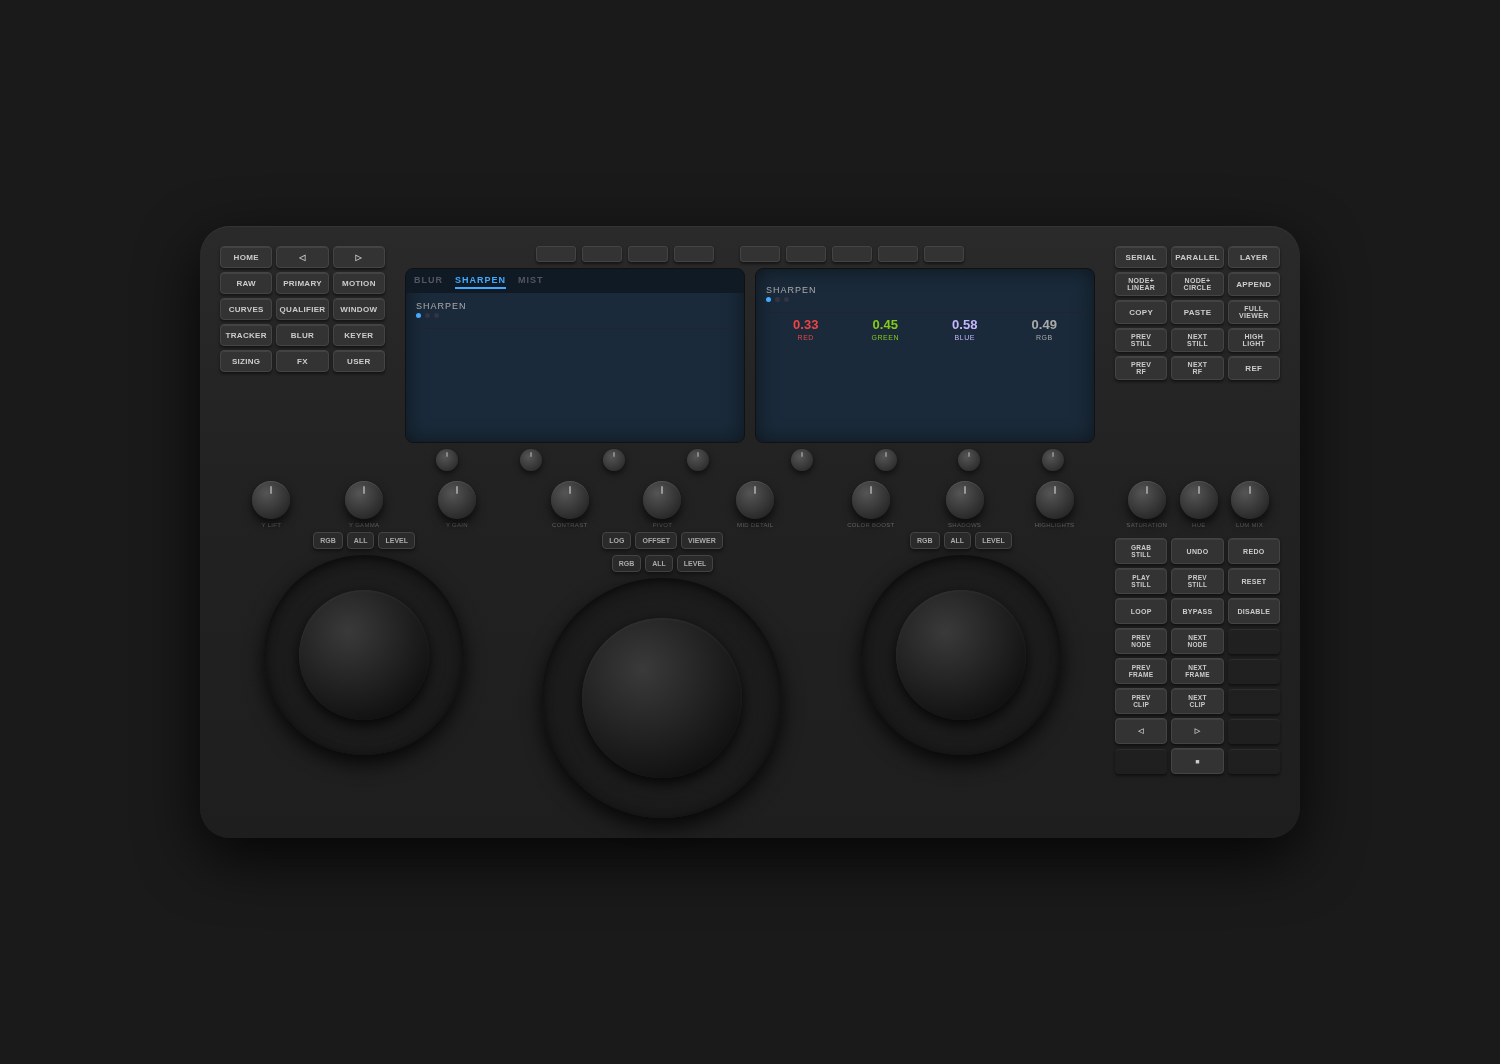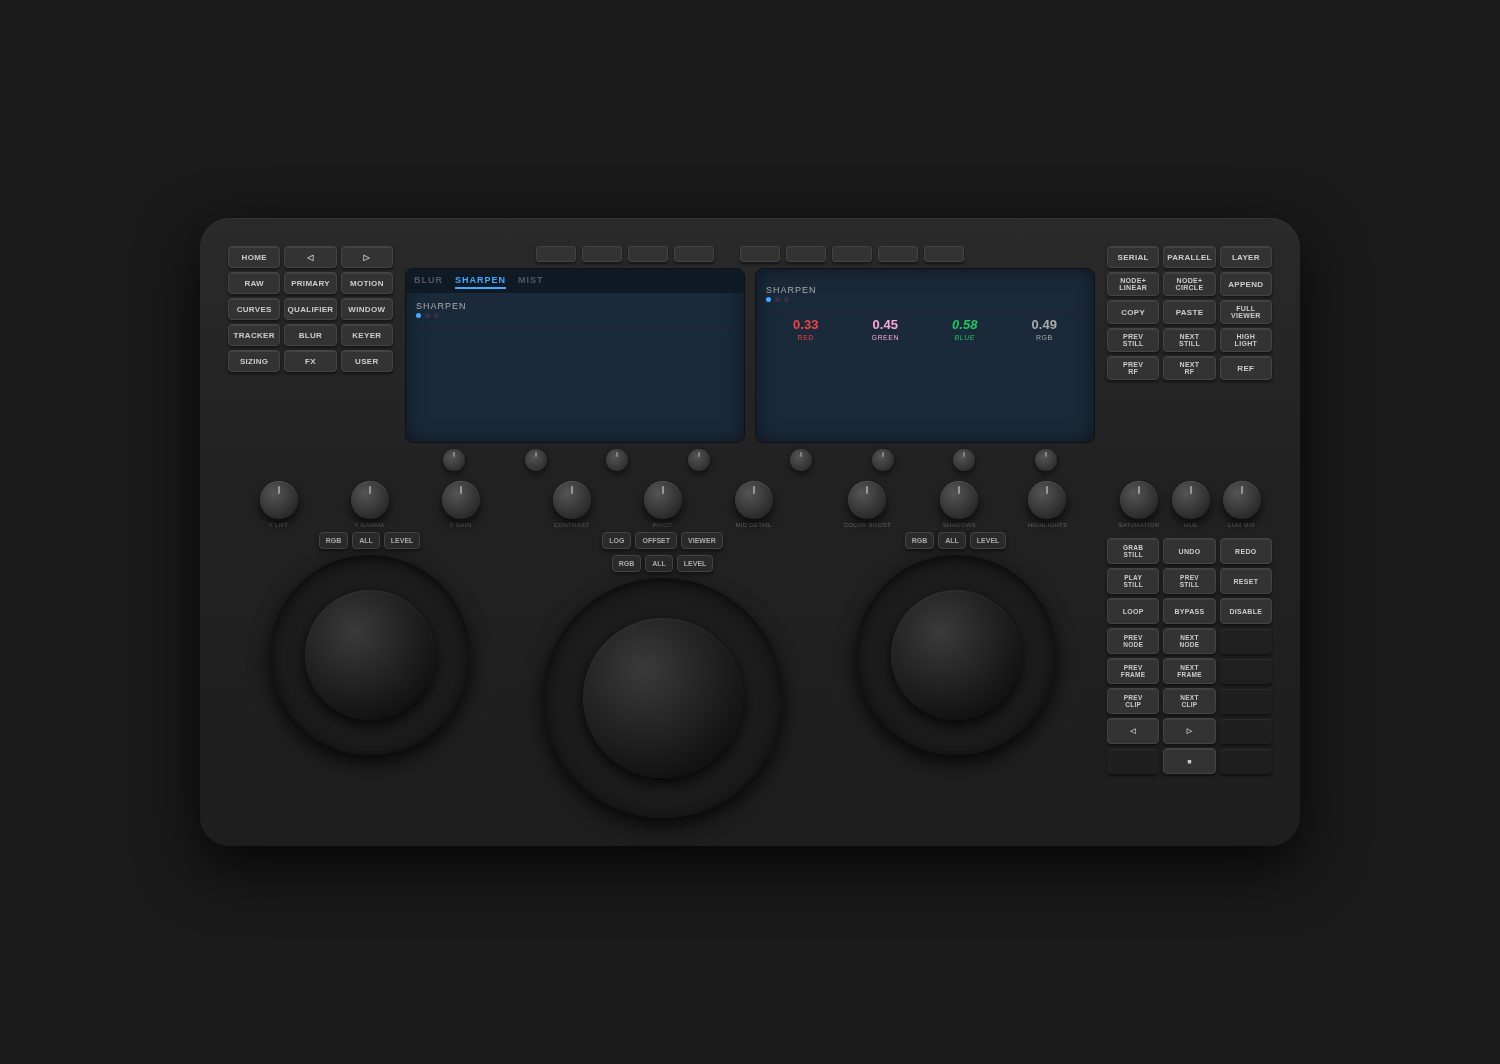--- a/index.html
+++ b/index.html
@@ -9,21 +9,21 @@
       justify-content: center;
       align-items: center;
       min-height: 100vh;
       font-family: 'Arial', sans-serif;
     }
 
     .device-container {
       width: 1100px;
       background: linear-gradient(180deg, #2a2a2a 0%, #222222 40%, #1e1e1e 100%);
       border-radius: 30px;
-      padding: 28px;
+      padding: 20px;
       box-shadow: 0 20px 60px rgba(0,0,0,0.8), inset 0 1px 0 rgba(255,255,255,0.05);
       position: relative;
     }
 
     
     .top-section {
       display: flex;
       gap: 10px;
       margin-bottom: 10px;
     }
@@ -175,22 +175,22 @@
       margin-bottom: 2px;
     }
 
     .screen-value-label {
       font-size: 7px;
       text-transform: uppercase;
       letter-spacing: 0.5px;
     }
 
     .val-red { color: #e44; }
-    .val-green { color: #f9a8d4; }
-    .val-blue { color: #22c55e; font-style: italic; }
+    .val-green { color: #84cc16; }
+    .val-blue { color: #c4b5fd; }
     .val-rgb { color: #aaa; }
 
     .divider-line {
       border-top: 1px solid #223;
       margin: 6px 0 4px;
     }
 
     
     .knobs-below-screens {
       display: flex;

